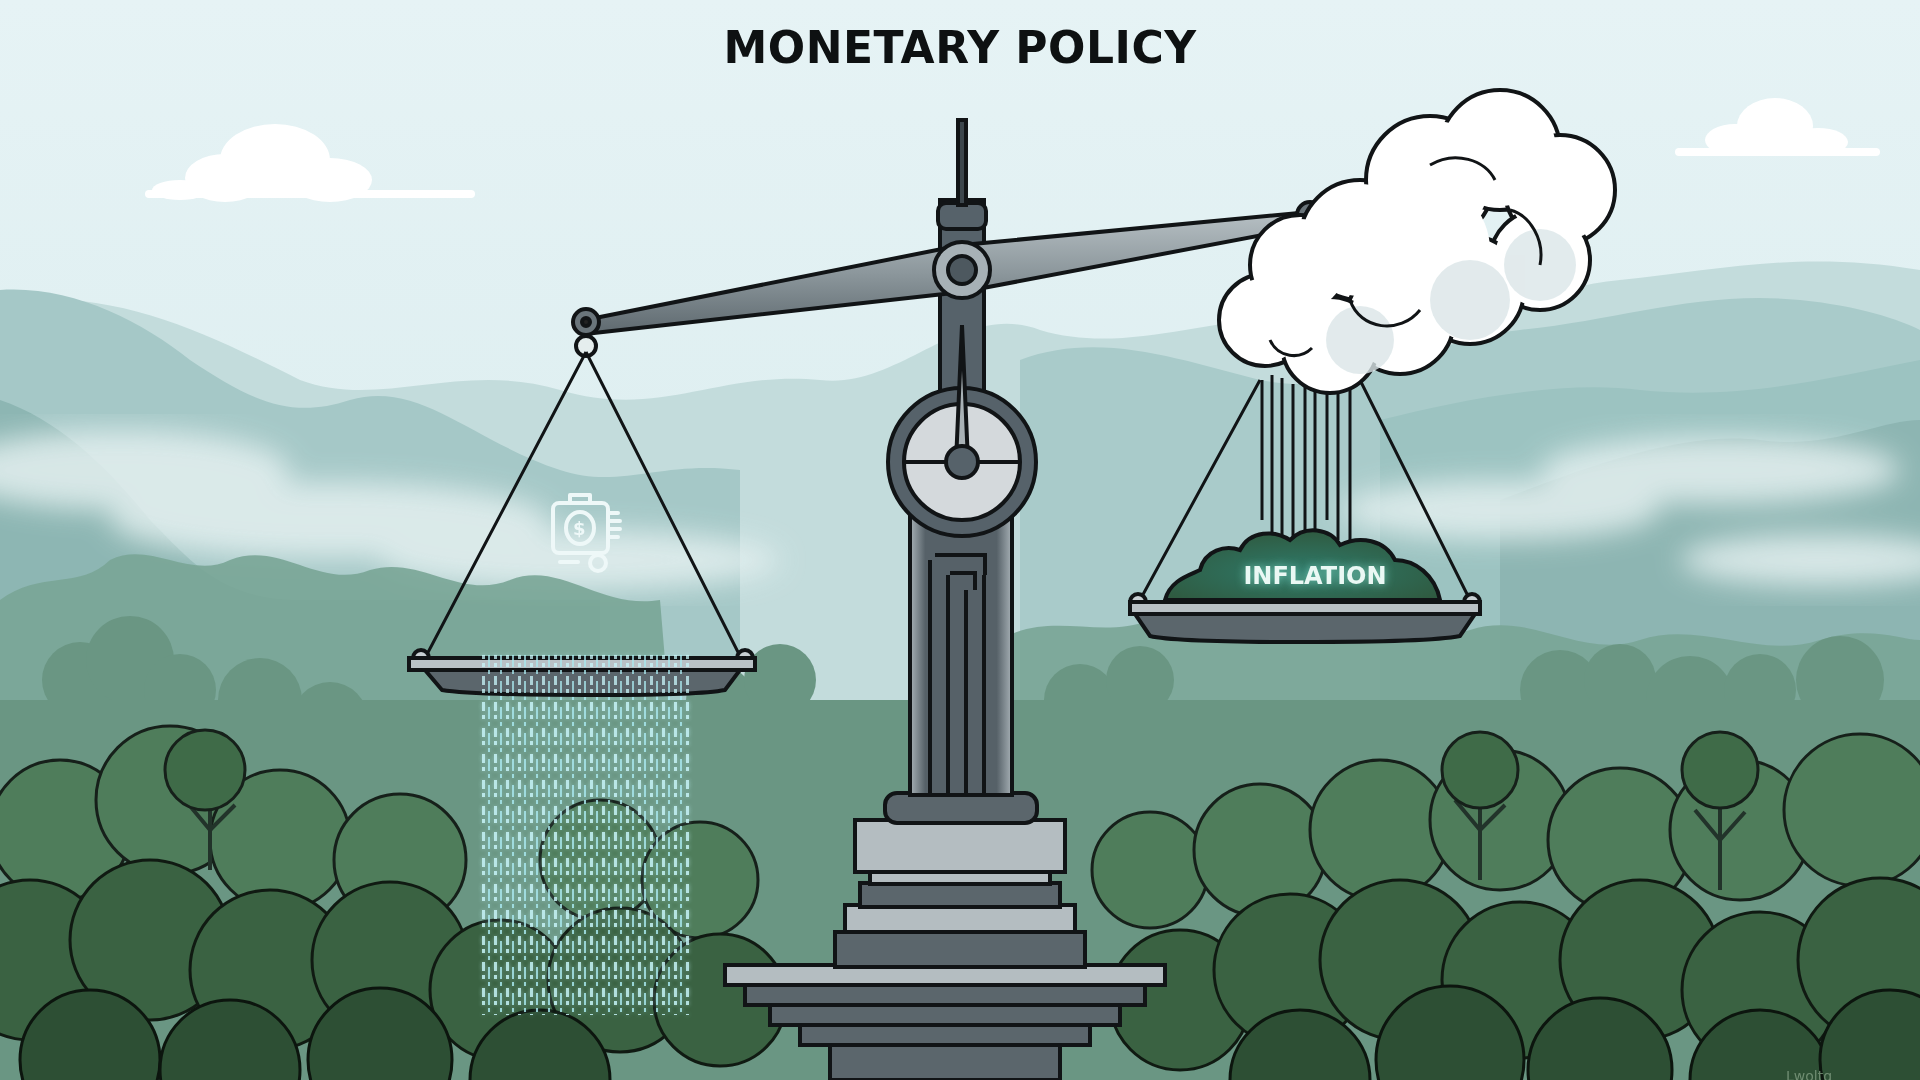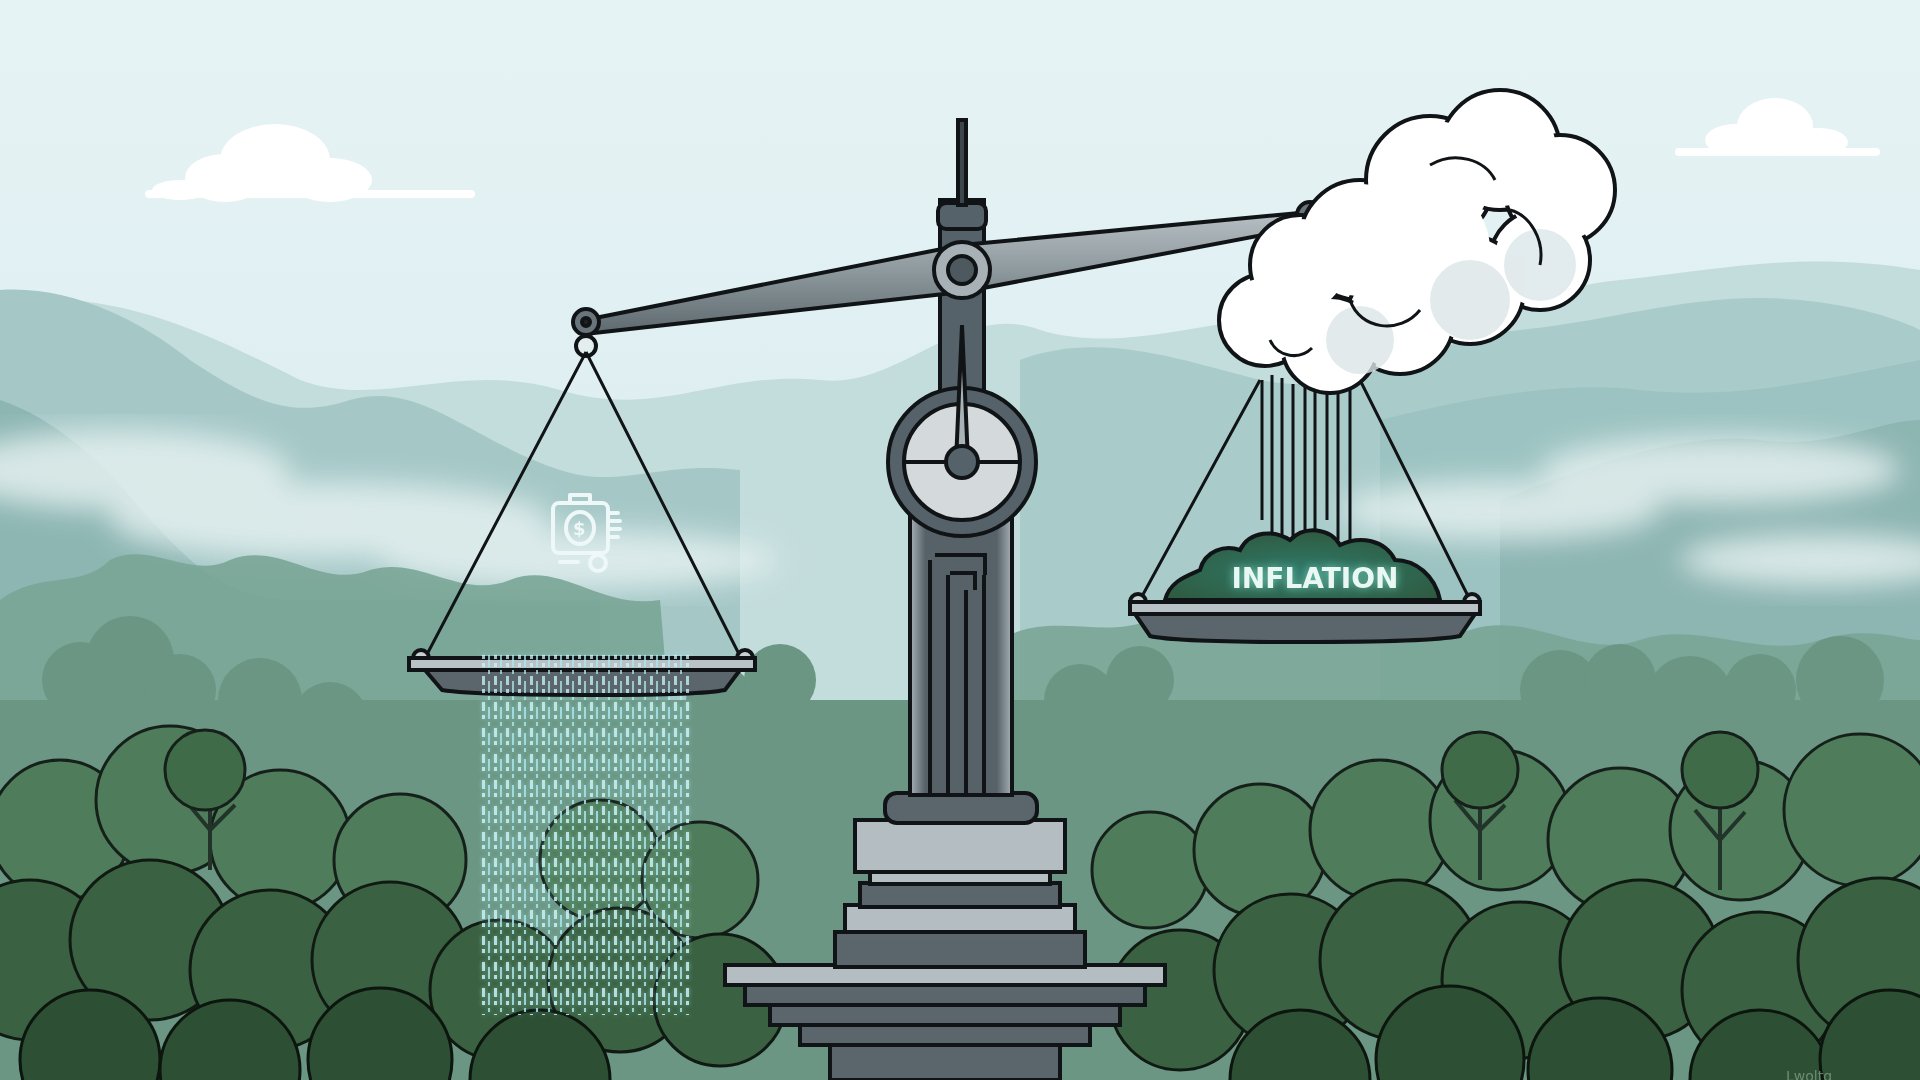--- a/index.html
+++ b/index.html
@@ -13,21 +13,21 @@
     }
     .label {
       position: absolute; font-family: "DejaVu Sans", sans-serif; font-weight: bold;
       text-align: center; line-height: 1.12;
     }
     .label-interest {
       left: 470px; top: 586px; width: 230px; font-size: 25px; color: #eaf7f7;
       text-shadow: 0 0 6px rgba(180,240,245,0.55);
     }
     .label-inflation {
-      left: 1190px; top: 563px; width: 250px; font-size: 28px; color: #eaf8f4;
+      left: 1190px; top: 563px; width: 250px; font-size: 24px; color: #eaf8f4;
       text-shadow: 0 0 10px rgba(140,230,210,0.8);
     }
     .watermark {
       position: absolute; left: 1786px; top: 1052px; font-family: "DejaVu Sans", sans-serif;
       font-size: 14px; color: #7f9c80; opacity: 0.8; margin-top: 16px;
     }
   </style>
 </head>
 <body>
 
@@ -297,18 +297,19 @@
         <circle cx="1360" cy="340" r="34"></circle>
     </g>
     <g fill="none" stroke="#111416" stroke-width="3">
       <path d="M1350 300 C1360 330 1400 335 1420 310"></path>
       <path d="M1270 340 C1278 358 1300 360 1312 348"></path>
       <path d="M1430 165 C1455 150 1485 160 1495 180"></path>
       <path d="M1510 210 C1530 215 1545 240 1540 265"></path>
     </g>
   </svg>
 
+  <div class="title">MONETARY POLICY</div>
 
 
   <div class="label label-inflation">INFLATION</div>
 
   <div class="watermark">Lwoltg</div>
 </div>
 
 </body></html>

